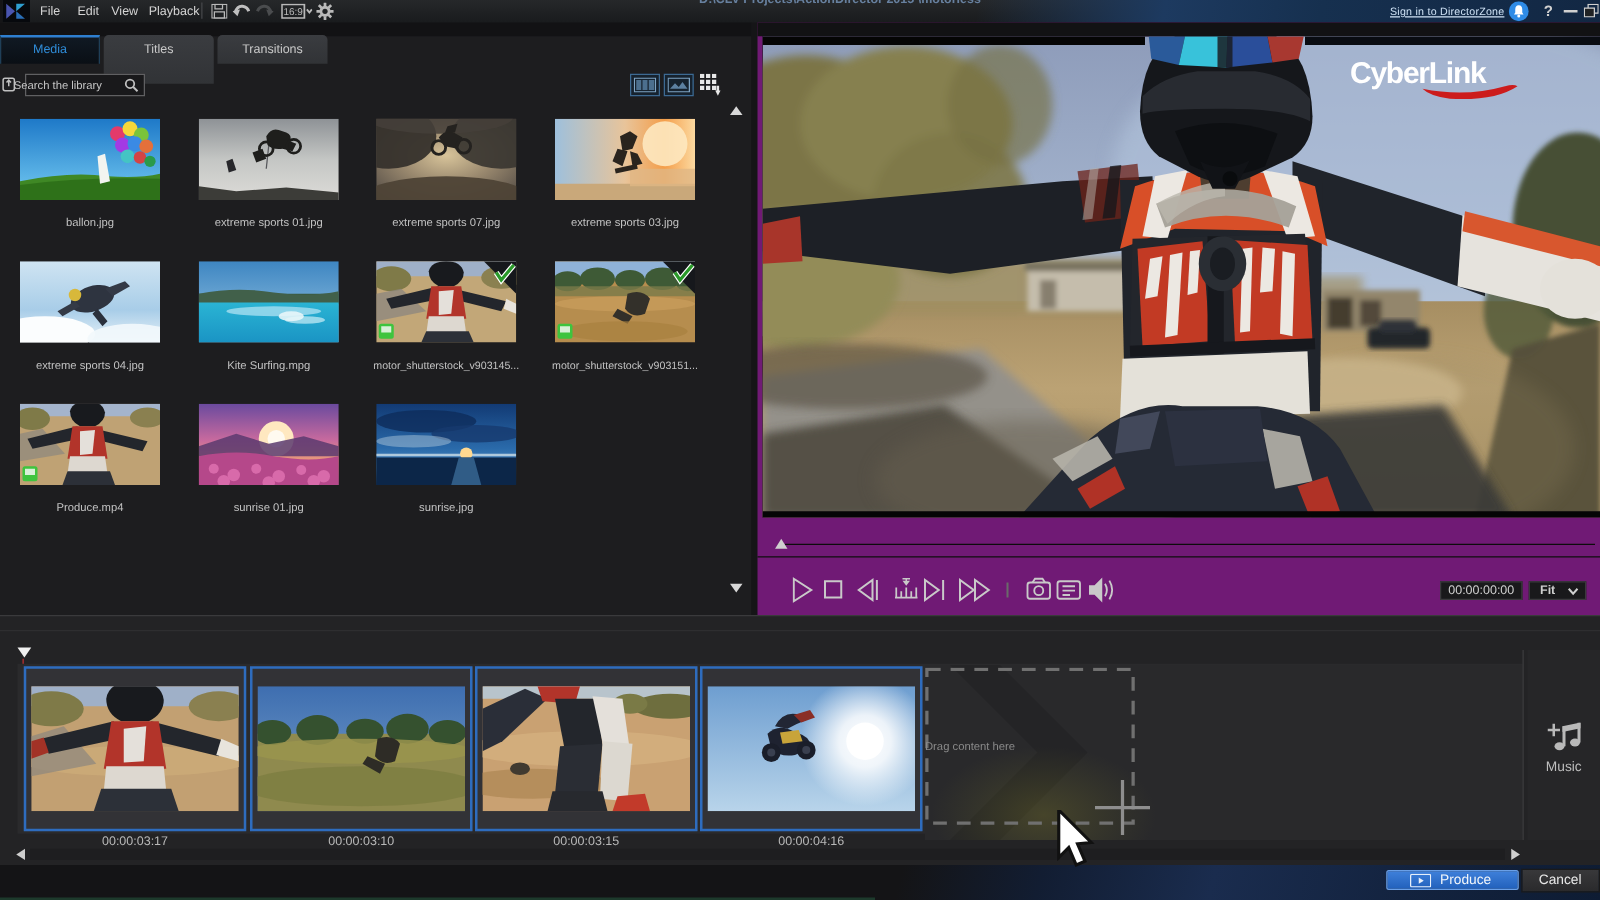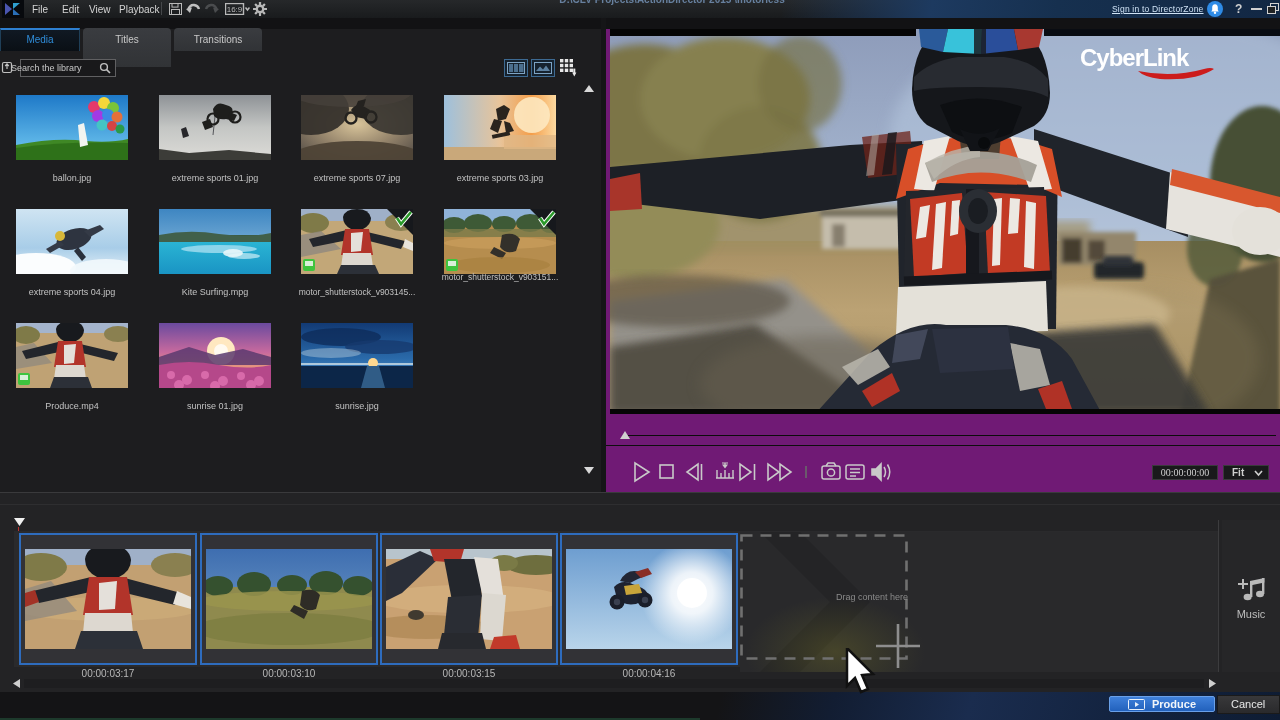--- a/index.html
+++ b/index.html
@@ -301,21 +301,21 @@
         </g>
     <ellipse cx="56" cy="56" rx="50" ry="8" fill="#a8803e" opacity="0.7"></ellipse>
     <svg x="86" y="0" width="26" height="26" viewBox="0 0 26 26">
           <polygon points="0,0 26,0 26,26" fill="#16181c"></polygon>
           <path d="M10,9 L14,15 L24,3" stroke="#fff" stroke-width="4.5" fill="none"></path>
           <path d="M10,9 L14,15 L24,3" stroke="#2a9a2a" stroke-width="2.6" fill="none"></path>
         </svg>
     <rect x="2" y="50" width="12" height="12" rx="2" fill="#3ec43e"></rect>
         <rect x="4" y="52" width="8" height="5" fill="#d8f0d8"></rect>
   </svg>
-  <div class="lbl" style="left:430px;top:254px;font-size:8.5px">motor_shutterstock_v903151...</div>
+  <div class="lbl" style="left:430px;top:269px;font-size:8.5px">motor_shutterstock_v903151...</div>
 
   <svg class="abs" style="left:16px;top:305px" width="112" height="65" viewBox="0 0 112 65">
     <rect width="112" height="65" fill="#bfa274"></rect>
     <rect x="0" y="0" width="112" height="10" fill="#a4b4cc"></rect>
     <ellipse cx="10" cy="12" rx="14" ry="9" fill="#7f7a48"></ellipse>
     <ellipse cx="102" cy="11" rx="14" ry="8" fill="#8a8050"></ellipse>
     <polygon points="0,24 18,20 36,40 0,46" fill="#8f887e" opacity="0.75"></polygon>
     <g>
       <polygon points="6,28 46,18 48,28 10,36" fill="#23262c"></polygon>
       <polygon points="60,20 102,30 98,38 58,28" fill="#23262c"></polygon>
@@ -539,21 +539,21 @@
             <line x1="216" y1="14.5" x2="226" y2="14.5"></line>
             <line x1="216" y1="18" x2="222" y2="18"></line>
           </g>
       <g>
             <polygon points="238,11 242,11 247,6 247,22 242,17 238,17" fill="#c9c9c9"></polygon>
             <path d="M250,9 Q253,14 250,19" stroke-width="1.5"></path>
             <path d="M253.5,6.5 Q258,14 253.5,21.5" stroke-width="1.5"></path>
           </g>
     </g>
   </svg>
-  <div class="abs" style="left:546px;top:447px;width:66px;height:15px;background:#19191b;border:1px solid #3a3a3c;color:#cfcfcf;font-size:10px;font-family:Liberation Serif, serif;text-align:center;line-height:14px">00:00:00:00</div>
+  <div class="abs" style="left:546px;top:447px;width:66px;height:15px;background:#19191b;border:1px solid #3a3a3c;color:#cfcfcf;font-size:10px;font-family:Liberation Sans, sans-serif;text-align:center;line-height:14px">00:00:00:00</div>
   <div class="abs" style="left:617px;top:447px;width:46px;height:15px;background:#19191b;border:1px solid #3a3a3c"></div>
   <div class="abs" style="left:626px;top:449px;color:#cfcfcf;font-size:10px;font-weight:bold">Fit</div>
   <svg class="abs" style="left:648px;top:452px" width="9" height="7" viewBox="0 0 9 7">
         <path d="M1,1 L4.5,5 L8,1" stroke="#cfcfcf" stroke-width="1.6" fill="none"></path>
       </svg>
 </div>
 
 <div class="abs" id="timeline" style="left:0;top:492px;width:1280px;height:200px;background:#232325">
   <div class="abs" style="left:0;top:0;width:1280px;height:1px;background:#3a3a3c"></div>
   <div class="abs" style="left:0;top:12px;width:1280px;height:1px;background:#2e2e30"></div>
@@ -672,21 +672,21 @@
       <radialGradient id="olive" cx="0.5" cy="0.5" r="0.5">
               <stop offset="0" stop-color="#8a8428" stop-opacity="0.3"></stop>
               <stop offset="1" stop-color="#7a7a28" stop-opacity="0"></stop>
             </radialGradient>
       <ellipse cx="95" cy="120" rx="90" ry="55" fill="url(#olive)"></ellipse>
     </svg>
   </div>
   <svg class="abs" style="left:740px;top:42px" width="168" height="126" viewBox="0 0 168 126">
     <rect x="1.5" y="1.5" width="165" height="123" fill="none" stroke="#707070" stroke-width="2.6" stroke-dasharray="11 8"></rect>
   </svg>
-  <div class="abs" style="left:740px;top:100px;width:168px;text-align:right;color:#8a8a8a;font-size:9px">Drag content here</div>
+  <div class="abs" style="left:740px;top:100px;width:168px;text-align:left;color:#8a8a8a;font-size:9px">Drag content here</div>
   <svg class="abs" style="left:876px;top:132px" width="44" height="44" viewBox="0 0 44 44">
     <line x1="0" y1="22" x2="44" y2="22" stroke="#8e8e8e" stroke-width="2.6"></line>
     <line x1="22" y1="0" x2="22" y2="44" stroke="#8e8e8e" stroke-width="2.6"></line>
   </svg>
   </div>
 
   <div class="abs" style="left:24px;top:187px;width:1180px;height:9px;background:#1e1e20"></div>
   <svg class="abs" style="left:12px;top:186px" width="9" height="11" viewBox="0 0 9 11">
         <polygon points="8,1 8,10 1,5.5" fill="#cfcfcf"></polygon>
       </svg>
@@ -710,21 +710,21 @@
 </div>
 
 <div class="abs" id="bottombar" style="left:0;top:692px;width:1280px;height:28px;background:#141416">
   <div class="abs" style="left:660px;top:0;width:620px;height:28px;background:linear-gradient(105deg,rgba(16,24,40,0) 0%,rgba(16,24,40,0) 10%,#121d32 28%,#1a2c4e 50%,#13233f 75%,#0e1c33 100%)"></div>
   <div class="abs" style="left:0;top:26px;width:700px;height:2px;background:#1d3a2c"></div>
   <div class="abs" style="left:1109px;top:4px;width:106px;height:16px;background:linear-gradient(#3f80da,#2261bc);border:1px solid #6aa0e8;border-radius:2px"></div>
   <svg class="abs" style="left:1128px;top:7px" width="17" height="11" viewBox="0 0 17 11">
     <rect x="0.5" y="0.5" width="16" height="10" rx="1" fill="none" stroke="#e8f0fa"></rect>
     <polygon points="7,3 11,5.5 7,8" fill="#e8f0fa"></polygon>
   </svg>
-  <div class="abs" style="left:1152px;top:6px;color:#f2f6fa;font-size:11px;font-weight:bold">Produce</div>
+  <div class="abs" style="left:1152px;top:6px;color:#f2f6fa;font-size:11px;font-weight:normal">Produce</div>
   <div class="abs" style="left:1217px;top:3px;width:63px;height:19px;background:linear-gradient(#38383a,#2a2a2c);border:1px solid #1a1a1a"></div>
   <div class="abs" style="left:1231px;top:6px;color:#e8e8e8;font-size:11px;font-weight:normal">Cancel</div>
 </div>
 
 <svg class="abs" style="left:840px;top:648px" width="40" height="52" viewBox="0 0 40 52">
   <polygon points="7,0 7,38 15,30 21,44 28,41 22,27 33,26" fill="#fff" stroke="#111" stroke-width="2.5"></polygon>
 </svg>
 
 </div>
 

